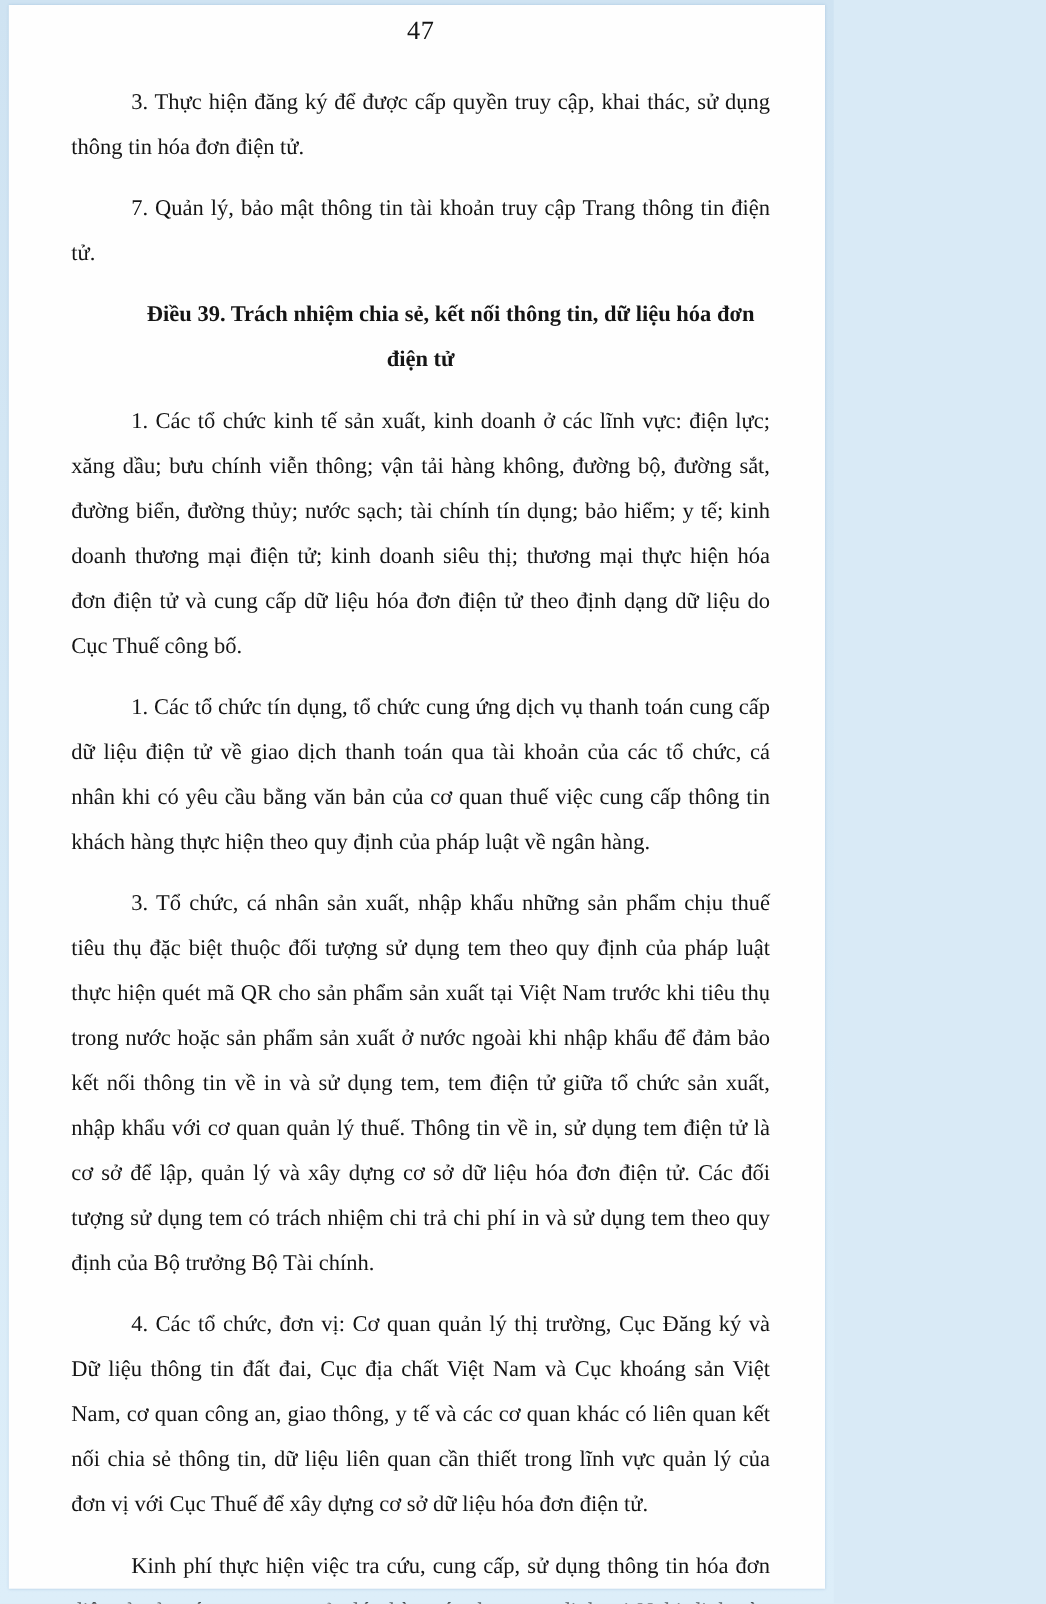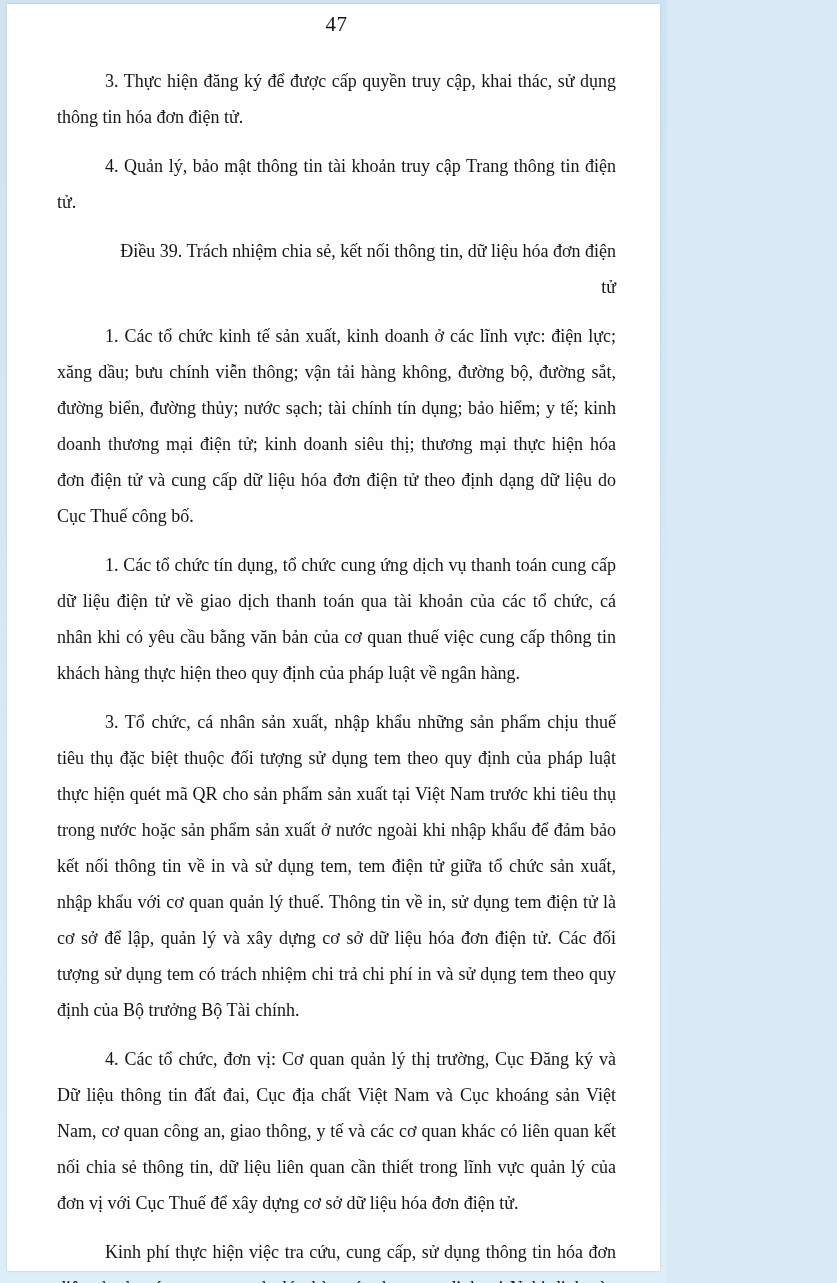--- a/index.html
+++ b/index.html
@@ -35,35 +35,35 @@
     font-size: 18px;
     line-height: 36px;
     margin: 0 0 13px 0;
     text-indent: 48px;
   }
   p.body {
     text-align: justify;
     text-justify: inter-word;
   }
   p.article-heading {
-    font-weight: normal;
-    text-align: right;
+    font-weight: bold;
+    text-align: center;
   }
 </style>
 </head>
 <body>
 
 <div class="viewport">
   <main class="page">
 
     <div class="page-number">47</div>
 
     <p class="body">3. Thực hiện đăng ký để được cấp quyền truy cập, khai thác, sử dụng thông tin hóa đơn điện tử.</p>
 
-    <p class="body">4. Quản lý, bảo mật thông tin tài khoản truy cập Trang thông tin điện tử.</p>
+    <p class="body">7. Quản lý, bảo mật thông tin tài khoản truy cập Trang thông tin điện tử.</p>
 
     <p class="article-heading">Điều 39. Trách nhiệm chia sẻ, kết nối thông tin, dữ liệu hóa đơn điện tử</p>
 
     <p class="body">1. Các tổ chức kinh tế sản xuất, kinh doanh ở các lĩnh vực: điện lực; xăng dầu; bưu chính viễn thông; vận tải hàng không, đường bộ, đường sắt, đường biển, đường thủy; nước sạch; tài chính tín dụng; bảo hiểm; y tế; kinh doanh thương mại điện tử; kinh doanh siêu thị; thương mại thực hiện hóa đơn điện tử và cung cấp dữ liệu hóa đơn điện tử theo định dạng dữ liệu do Cục Thuế công bố.</p>
 
     <p class="body">1. Các tổ chức tín dụng, tổ chức cung ứng dịch vụ thanh toán cung cấp dữ liệu điện tử về giao dịch thanh toán qua tài khoản của các tổ chức, cá nhân khi có yêu cầu bằng văn bản của cơ quan thuế việc cung cấp thông tin khách hàng thực hiện theo quy định của pháp luật về ngân hàng.</p>
 
     <p class="body">3. Tổ chức, cá nhân sản xuất, nhập khẩu những sản phẩm chịu thuế tiêu thụ đặc biệt thuộc đối tượng sử dụng tem theo quy định của pháp luật thực hiện quét mã QR cho sản phẩm sản xuất tại Việt Nam trước khi tiêu thụ trong nước hoặc sản phẩm sản xuất ở nước ngoài khi nhập khẩu để đảm bảo kết nối thông tin về in và sử dụng tem, tem điện tử giữa tổ chức sản xuất, nhập khẩu với cơ quan quản lý thuế. Thông tin về in, sử dụng tem điện tử là cơ sở để lập, quản lý và xây dựng cơ sở dữ liệu hóa đơn điện tử. Các đối tượng sử dụng tem có trách nhiệm chi trả chi phí in và sử dụng tem theo quy định của Bộ trưởng Bộ Tài chính.</p>
 
     <p class="body">4. Các tổ chức, đơn vị: Cơ quan quản lý thị trường, Cục Đăng ký và Dữ liệu thông tin đất đai, Cục địa chất Việt Nam và Cục khoáng sản Việt Nam, cơ quan công an, giao thông, y tế và các cơ quan khác có liên quan kết nối chia sẻ thông tin, dữ liệu liên quan cần thiết trong lĩnh vực quản lý của đơn vị với Cục Thuế để xây dựng cơ sở dữ liệu hóa đơn điện tử.</p>

